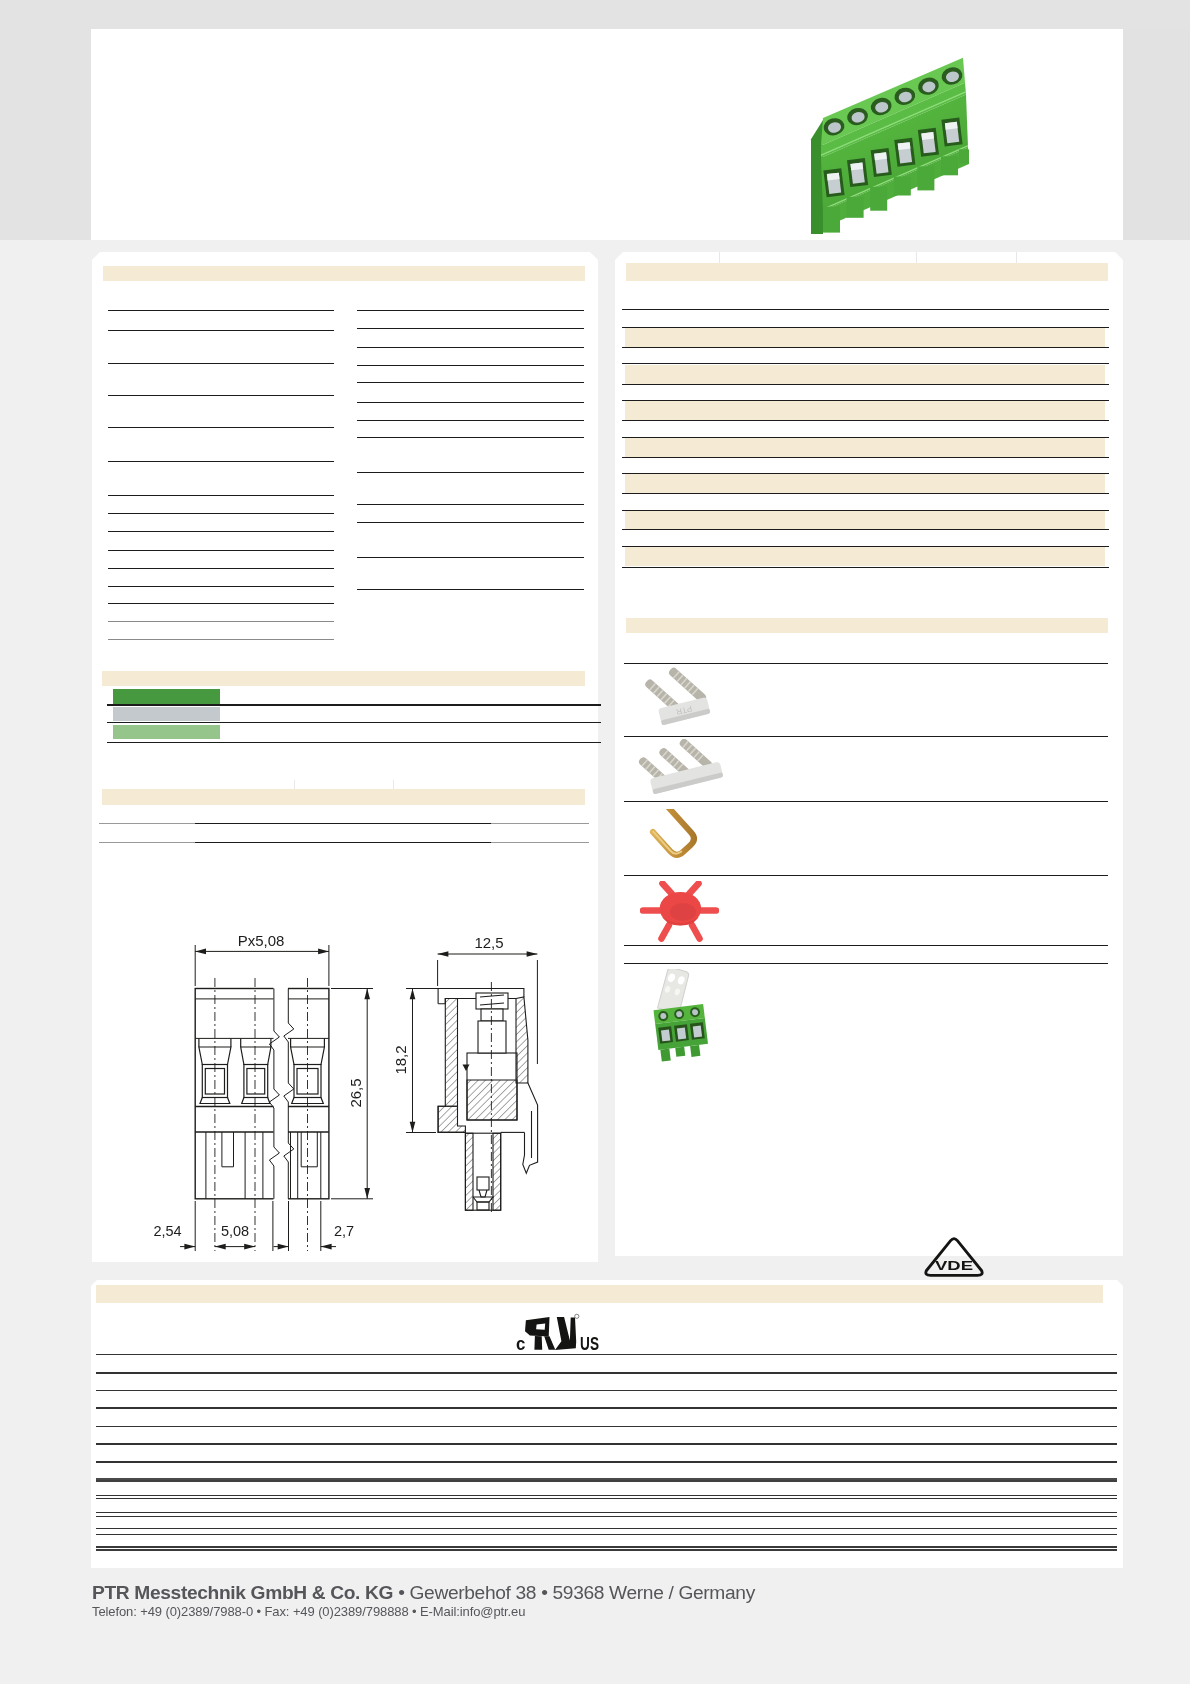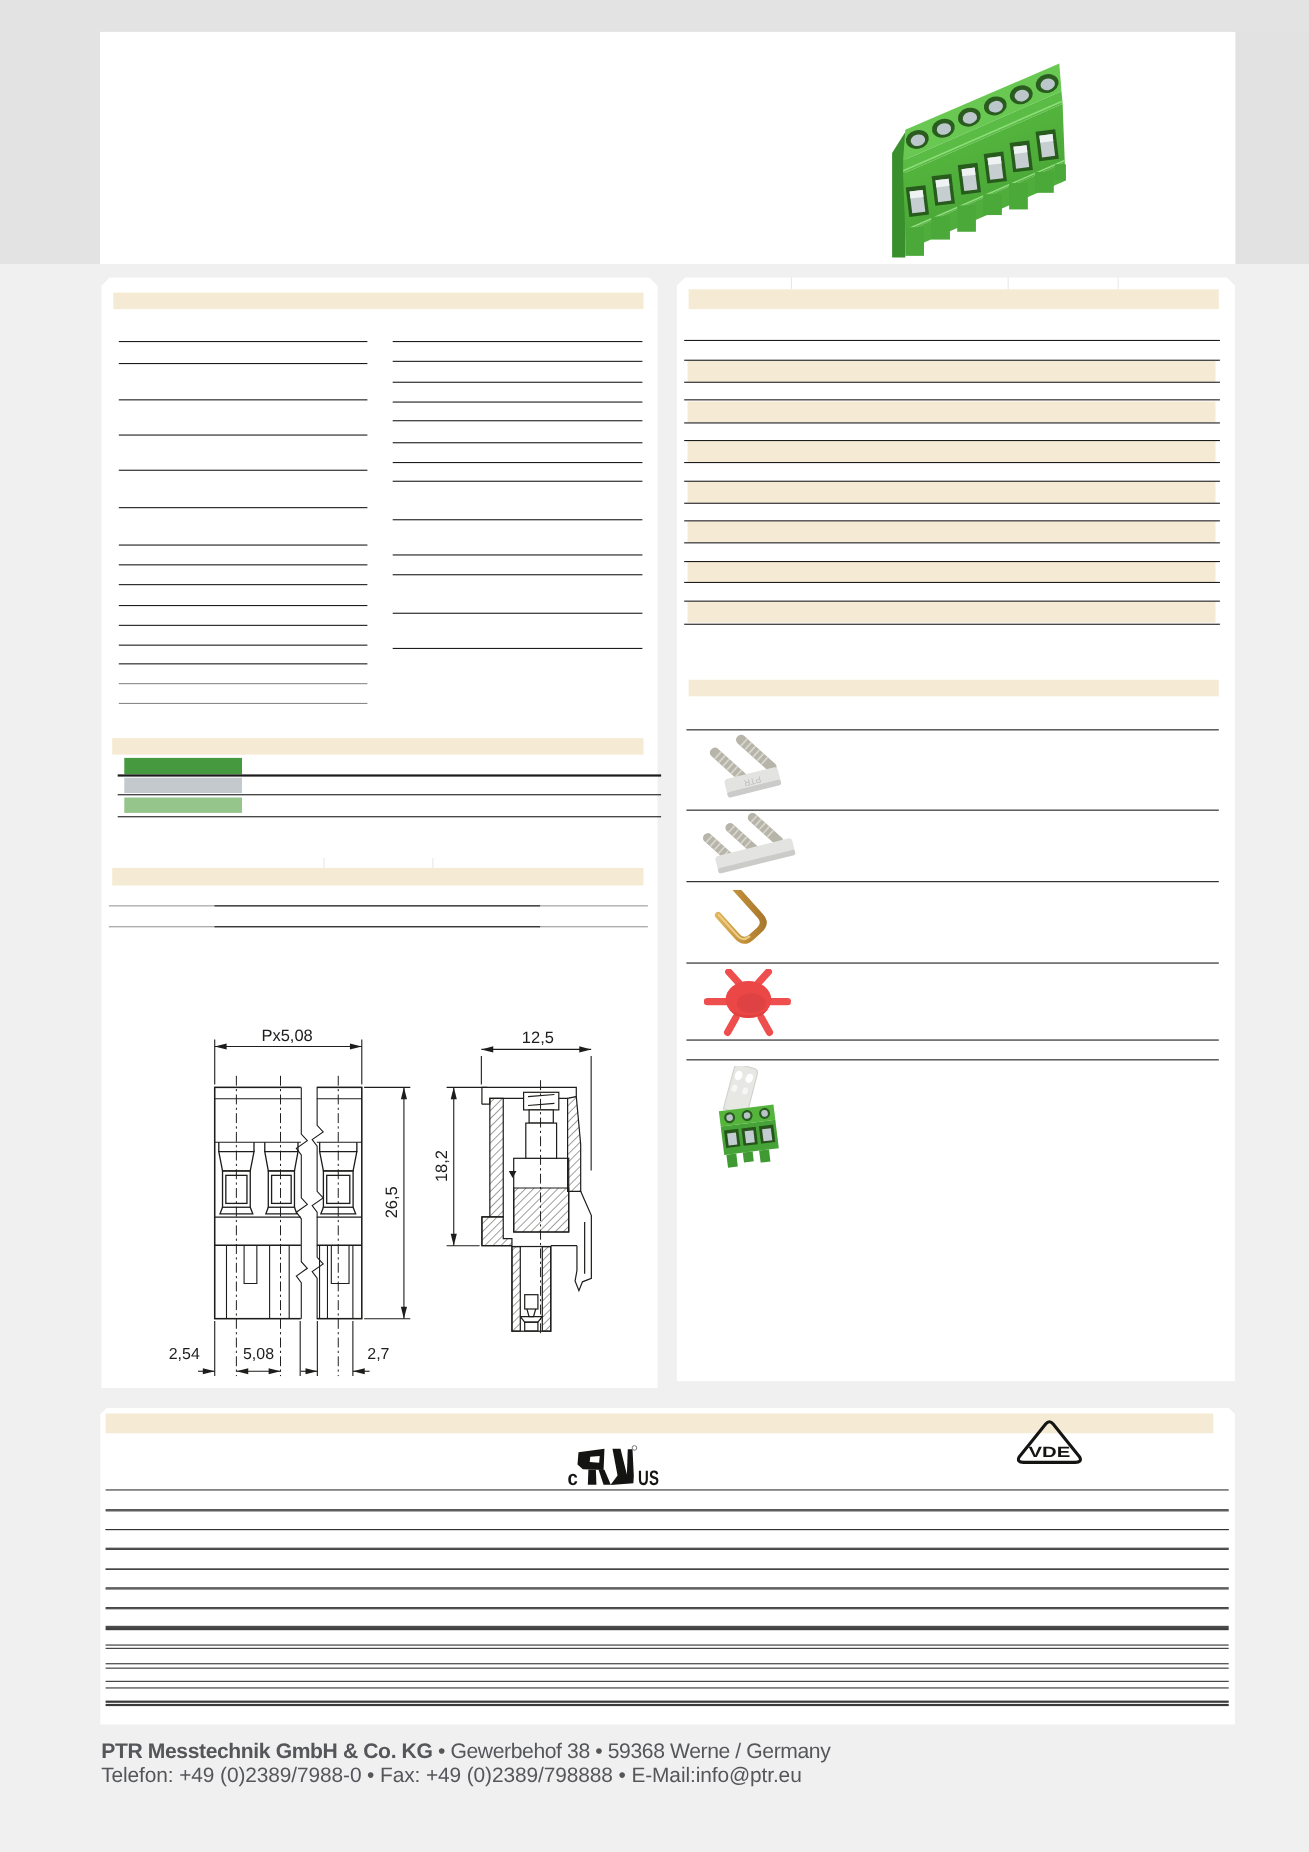--- a/index.html
+++ b/index.html
@@ -549,21 +549,21 @@
 
   <path d="M34.2 26.2 L39.5 26.2 L45.3 39.8 L38.7 39.8 Z"></path>
 
   <path d="M46.8 7.1 L54.1 7.1 L59.9 30.4 L60.7 7.6 L65.0 7.6 L66.2 31.5 L65.8 38.3 L45.0 39.9 L51.4 31.3 Z"></path>
 
   <circle cx="66.8" cy="6.3" r="2.1" fill="none" stroke="#666" stroke-width="0.8"></circle>
   <text x="70.1" y="39.6" font-family="Liberation Sans,sans-serif" font-weight="bold" font-size="19" textLength="18.9" lengthAdjust="spacingAndGlyphs">US</text>
 </svg>
 </div>
 
-<div class="abs" style="left:924px;top:1290px;width:61px;height:42px;">
+<div class="abs" style="left:924px;top:1236px;width:61px;height:42px;">
 <svg width="61" height="42" viewBox="0 0 61 42" xmlns="http://www.w3.org/2000/svg">
   <path d="M26.6 4.6 Q30 0.5 33.4 4.6 L57.5 34.5 Q60 39.4 53.5 39.4 L6.5 39.4 Q0 39.4 2.5 34.5 Z" fill="none" stroke="#141412" stroke-width="2.8" stroke-linejoin="round"></path>
   <text x="30" y="34.4" text-anchor="middle" font-family="Liberation Sans,sans-serif" font-weight="bold" font-size="13.5" fill="#141412" textLength="38" lengthAdjust="spacingAndGlyphs">VDE</text>
 </svg>
 </div>
 
 <div class="abs" style="left:0;top:0;">
   <div class="ln" style="left:96px;top:1354.4px;width:1021px;background:#333;"></div>
   <div class="ln" style="left:96px;top:1372.1px;width:1021px;background:#333;"></div>
   <div class="ln" style="left:96px;top:1390.1px;width:1021px;background:#333;"></div>
@@ -584,13 +584,13 @@
   <div class="ln" style="left:96px;top:1443.4px;width:1021px;background:#333;"></div>
   <div class="ln" style="left:96px;top:1461px;width:1021px;background:#333;"></div>
   <div class="ln" style="left:96px;top:1478.3px;width:1021px;height:1.6px;background:#4a4a4a;"></div>
   <div class="ln" style="left:96px;top:1495.3px;width:1021px;background:#333;"></div>
   <div class="ln" style="left:96px;top:1511.5px;width:1021px;background:#333;"></div>
   <div class="ln" style="left:96px;top:1527.6px;width:1021px;background:#333;"></div>
   <div class="ln" style="left:96px;top:1545.7px;width:1021px;height:2.2px;background:#3a3a3a;"></div>
 
 <div class="abs" style="left:92px;top:1582px;width:900px;font-size:19.2px;letter-spacing:-0.35px;color:#55565a;"><b>PTR Messtechnik GmbH &amp; Co. KG</b> • Gewerbehof 38 • 59368 Werne / Germany</div>
 
-<div class="abs" style="left:92px;top:1604px;width:900px;font-size:19px;letter-spacing:-0.1px;color:#55565a;">Telefon: +49 (0)2389/7988-0 • Fax: +49 (0)2389/798888 • E-Mail:info@ptr.eu</div>
+<div class="abs" style="left:92px;top:1604px;width:900px;font-size:13px;letter-spacing:-0.1px;color:#55565a;">Telefon: +49 (0)2389/7988-0 • Fax: +49 (0)2389/798888 • E-Mail:info@ptr.eu</div>
 
 </body></html>

